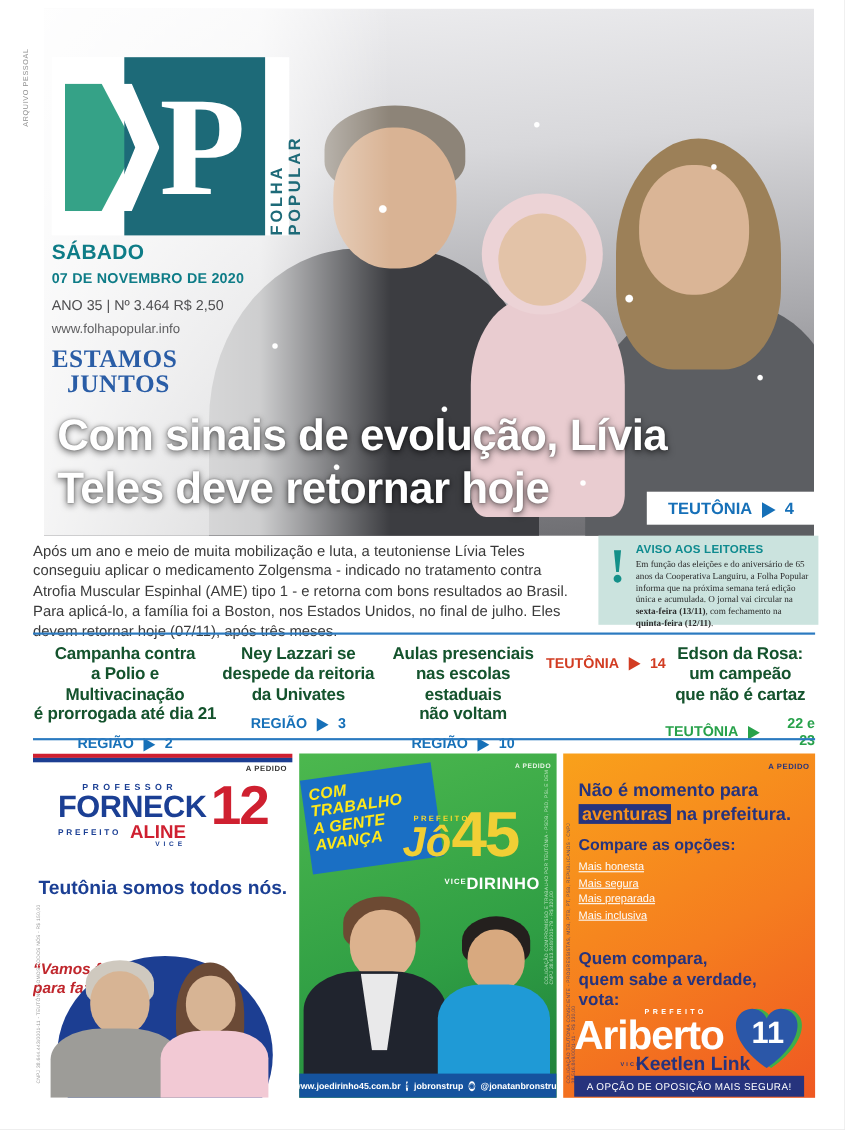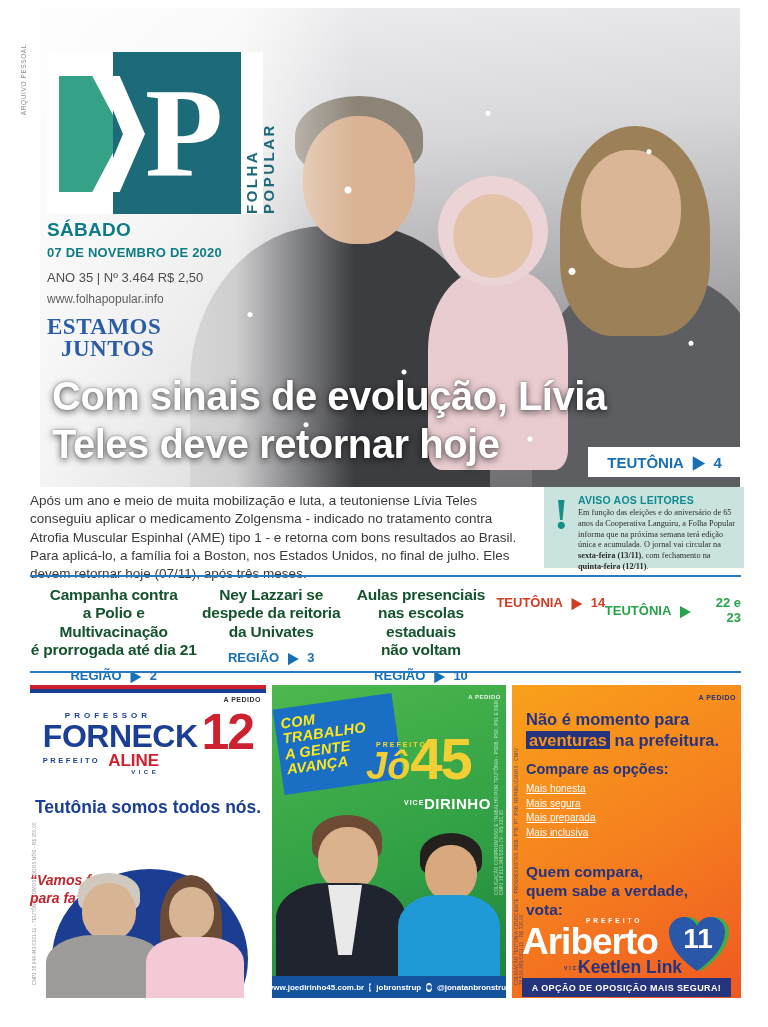--- a/index.html
+++ b/index.html
@@ -94,21 +94,21 @@
   .apedido { position:absolute; right:5px; top:9px; font-size:7px; font-weight:bold; letter-spacing:.5px; }
   .fineprint { position:absolute; writing-mode:vertical-rl; transform:rotate(180deg); font-size:4.5px; letter-spacing:.2px; opacity:.75; }
 
   
   .stripe-red { position:absolute; left:0; top:0; width:100%; height:4px; background:#cf2030; }
   .stripe-navy { position:absolute; left:0; top:4px; width:100%; height:4px; background:#1c3e92; }
   .ad1 .apedido { color:#333; top:11px; }
   .forneck-wrap { position:absolute; left:0; top:26px; width:100%; display:flex; justify-content:center; align-items:flex-start; gap:4px; }
   .fw-left { text-align:left; }
   .professor { color:#1b3f94; font-size:8px; font-weight:bold; letter-spacing:4px; margin-left:22px; }
-  .forneck { color:#1b3f94; font-weight:bold; font-size:32px; line-height:1; letter-spacing:-.5px; }
+  .forneck { color:#1b3f94; font-weight:bold; font-size:28px; line-height:1; letter-spacing:-.5px; }
   .fw-row { display:flex; align-items:flex-start; gap:8px; }
   .prefeito1 { color:#1b3f94; font-size:7.5px; font-weight:bold; letter-spacing:2.5px; margin-top:4px; }
   .aline-col { text-align:right; }
   .aline { color:#cf2030; font-weight:bold; font-size:17px; line-height:1; }
   .vice1 { color:#1b3f94; font-size:6px; font-weight:bold; letter-spacing:3.5px; }
   .num12 { color:#cf2030; font-weight:bold; font-size:50px; line-height:.85; letter-spacing:-2px; }
   .slogan1 { position:absolute; left:0; top:112px; width:100%; text-align:center; color:#1b3f94; font-weight:bold; font-size:17.5px; }
   .quote1 { position:absolute; left:0; top:142px; width:100%; text-align:left; color:#c0272d; font-weight:bold; font-style:italic;
             font-size:14px; line-height:1.3; white-space:pre-line;margin-top:44px; }
   .ad1-photo { position:absolute; left:8px; top:180px; width:220px; height:133px; overflow:hidden; }
@@ -155,21 +155,21 @@
   .vota { position:absolute; left:14px; top:178px; color:#26337d; font-weight:bold; font-size:15.5px; line-height:1.22; white-space:pre-line; }
   .arib-wrap { position:absolute; left:8px; top:232px; width:213px; height:58px; }
   .prefeito3 { position:absolute; left:66px; top:0; color:#fff; font-size:6.5px; font-weight:bold; letter-spacing:3px; }
   .ariberto { position:absolute; left:2px; top:4px; color:#fff; font-weight:bold; font-size:37px; letter-spacing:-1px; }
   .heart { position:absolute; right:2px; top:-4px; width:66px; height:62px; }
   .heart svg { position:absolute; inset:0; }
   .heart .n11 { position:absolute; left:0; top:10px; width:100%; text-align:center; color:#fff; font-weight:bold; font-size:28px; }
   .keetlen { position:absolute; left:58px; top:40px; color:#26337d; font-weight:bold; font-size:17.5px; }
   .vice3 { position:absolute; left:44px; top:48px; color:#26337d; font-size:5px; font-weight:bold; letter-spacing:2px; }
   .ad3-btn { position:absolute; left:10px; top:293px; width:209px; height:19px; background:#26337d; color:#fff;
-             font-weight:bold; font-size:9px; letter-spacing:.4px; display:flex; align-items:center; justify-content:center; }
+             font-weight:normal; font-size:9px; letter-spacing:.4px; display:flex; align-items:center; justify-content:center; }
   .ad3 .fineprint { left:2px; top:60px; height:240px; color:#26337d; }
 </style>
 </head>
 <body>
 
 <div class="page">
 
   <div class="photo">
     <div class="person man-body"></div>
     <div class="person man-hair"></div>
@@ -252,20 +252,23 @@
       </div>
     </div>
     <div class="teaser t4">
       <div class="teaser-link c-red">
         <span>TEUTÔNIA</span>
         <span class="arrow">▶</span>
         <span>14</span>
       </div>
     </div>
     <div class="teaser t5">
+      <div class="teaser-title">Edson da Rosa:
+um campeão
+que não é cartaz</div>
       <div class="teaser-link c-green">
         <span>TEUTÔNIA</span>
         <span class="arrow">▶</span>
         <span>22 e 23</span>
       </div>
     </div>
   </div>
 
   <div class="rule rule2"></div>
 

